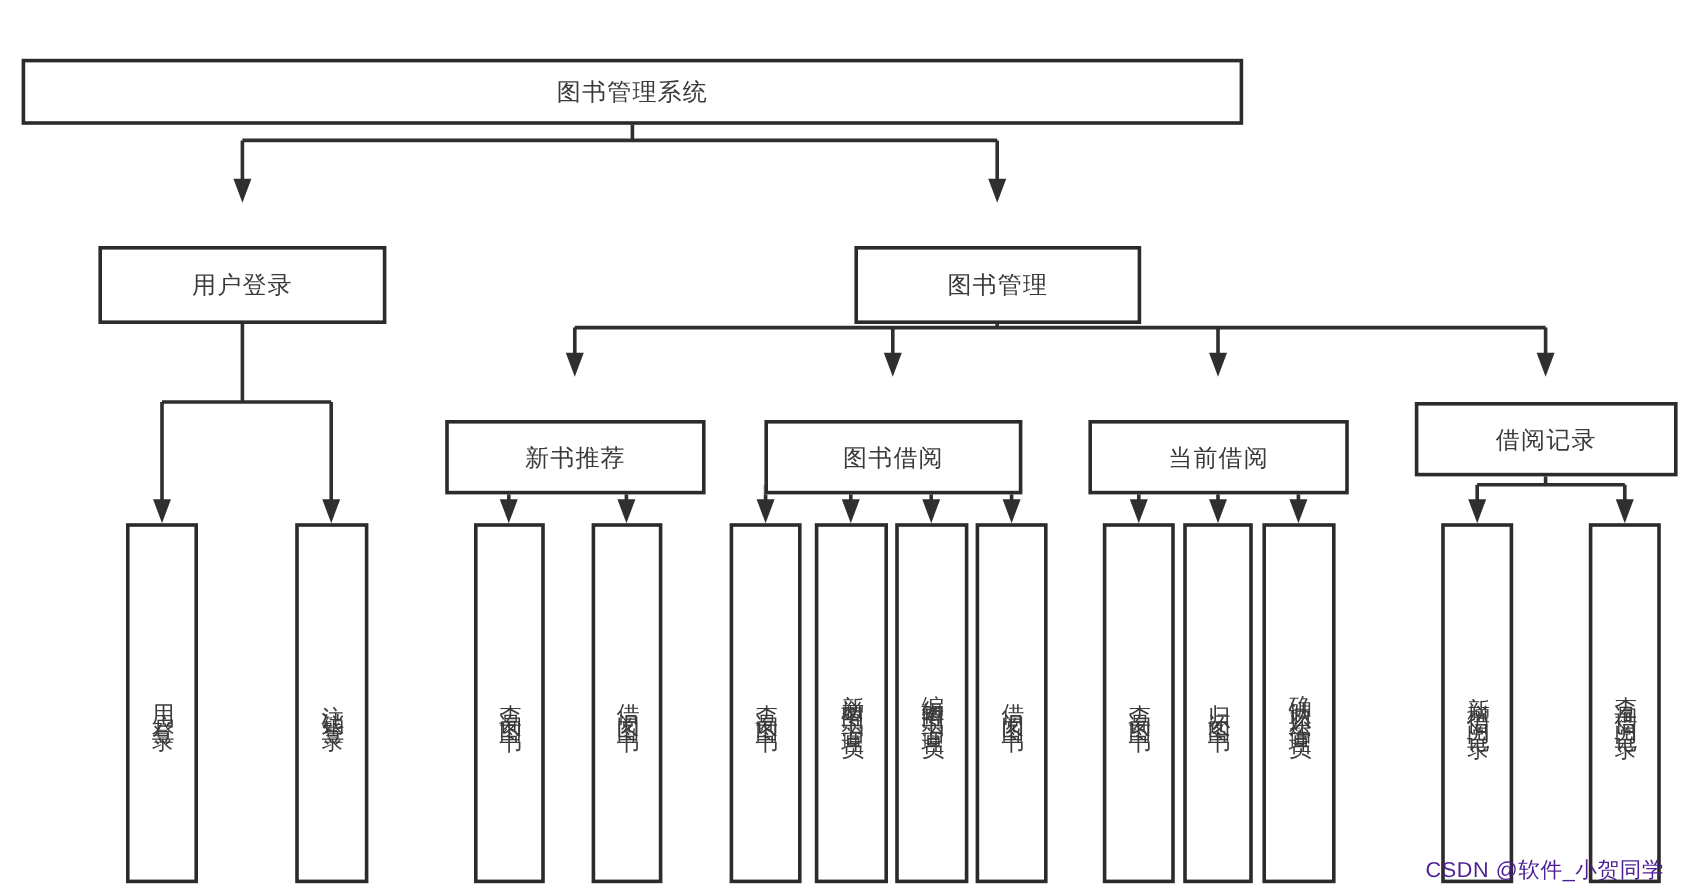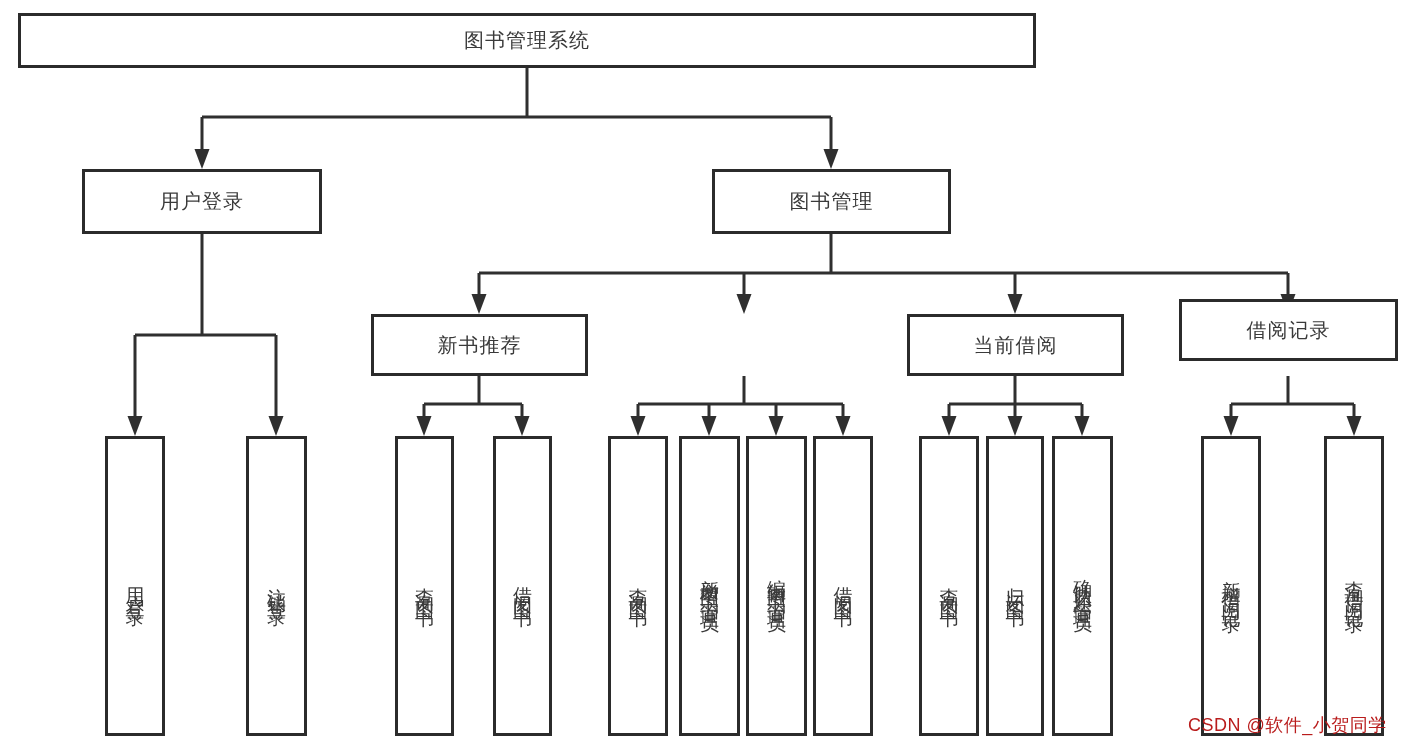--- a/index.html
+++ b/index.html
@@ -23,20 +23,21 @@
     background: #ffffff;
     border: 3px solid #2b2b2b;
     display: flex;
     align-items: center;
     justify-content: center;
     font-size: 20px;
     letter-spacing: 1px;
     color: #3a3a3a;
     z-index: 2;
     white-space: nowrap;
+    margin-top: 36px;
   }
   .leaf {
     position: absolute;
     box-sizing: border-box;
     background: #ffffff;
     border: 3px solid #2b2b2b;
     display: flex;
     align-items: center;
     justify-content: center;
     writing-mode: vertical-rl;
@@ -47,21 +48,21 @@
     z-index: 2;
     top: 436px;
     height: 300px;
   }
   .watermark {
     position: absolute;
     left: 1188px;
     top: 713px;
     font-size: 18px;
     letter-spacing: 0.5px;
-    color: #b91c1c;
+    color: #4c1d95;
     z-index: 5;
     white-space: nowrap;
   }
 </style>
 </head>
 <body>
 
 <div class="canvas">
 
   <svg class="wires" viewBox="0 0 1405 747" xmlns="http://www.w3.org/2000/svg">
@@ -111,20 +112,21 @@
       <polygon points="1346.5,416 1361.5,416 1354,436"></polygon>
     </g>
   </svg>
 
   <div class="node" style="left:18px;top:13px;width:1018px;height:55px;">图书管理系统</div>
 
   <div class="node" style="left:82px;top:169px;width:240px;height:65px;">用户登录</div>
   <div class="node" style="left:712px;top:169px;width:239px;height:65px;">图书管理</div>
 
   <div class="node" style="left:371px;top:314px;width:217px;height:62px;text-align:center;">新书推荐</div>
+  <div class="node" style="left:637px;top:314px;width:215px;height:62px;">图书借阅</div>
   <div class="node" style="left:907px;top:314px;width:217px;height:62px;text-align:right;">当前借阅</div>
   <div class="node" style="left:1179px;top:299px;width:219px;height:62px;">借阅记录</div>
 
   <div class="leaf" style="left:105px;width:60px;">用户登录</div>
   <div class="leaf" style="left:246px;width:61px;">注销登录</div>
   <div class="leaf" style="left:395px;width:59px;">查询图书</div>
   <div class="leaf" style="left:493px;width:59px;">借阅图书</div>
   <div class="leaf" style="left:608px;width:60px;">查询图书</div>
   <div class="leaf" style="left:679px;width:61px;letter-spacing:5px;">新增图书（管理员）</div>
   <div class="leaf" style="left:746px;width:61px;letter-spacing:5px;">编辑图书（管理员）</div>

